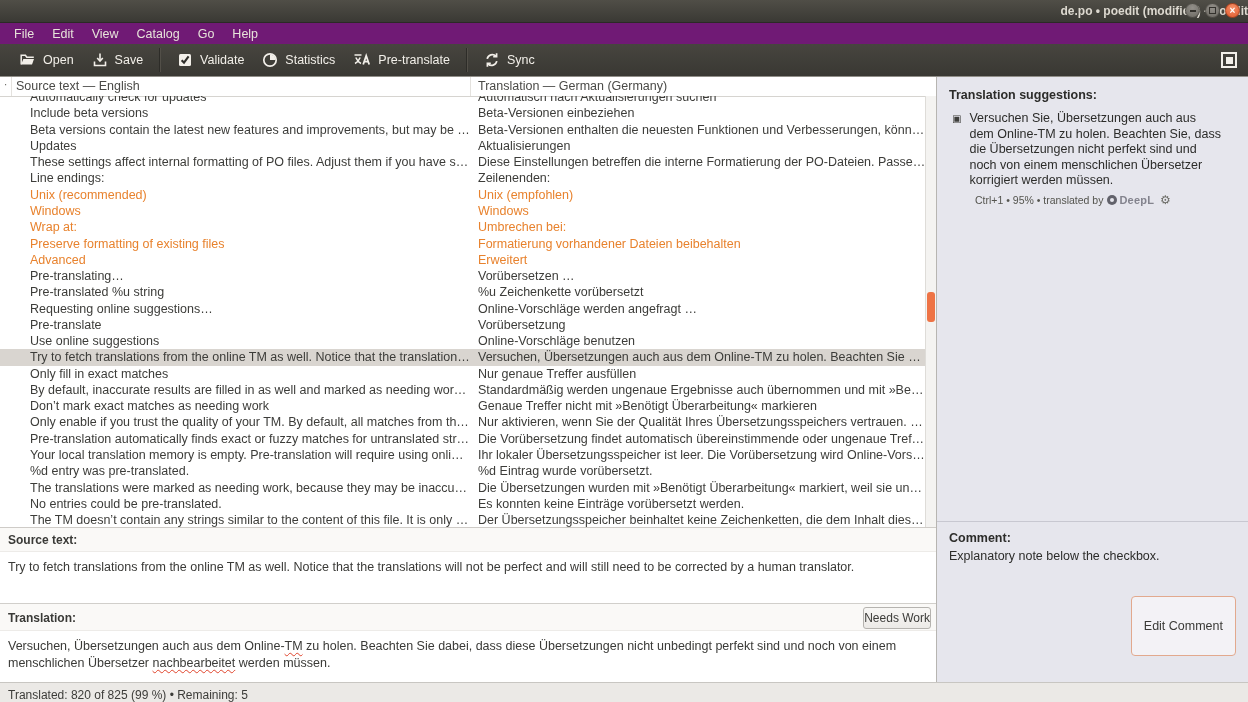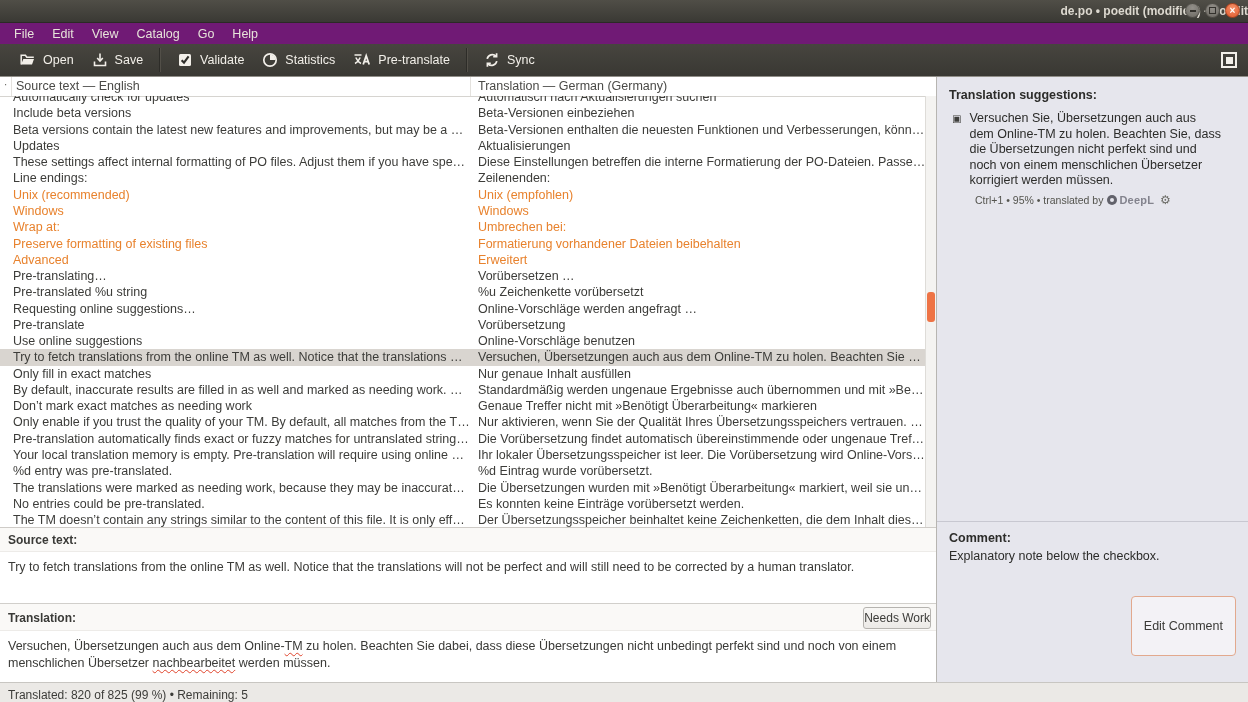--- a/index.html
+++ b/index.html
@@ -43,21 +43,21 @@
     border-bottom:1px solid #d6d4d0;display:flex;font-size:12.5px;color:#4a4a47;}
   .hdr-dot{width:11px;border-right:1px solid #e4e2de;display:flex;align-items:flex-start;
     justify-content:center;color:#6b6b67;font-size:11px;line-height:14px;}
   .hdr-src{width:459px;padding:2px 0 0 4px;border-right:1px solid #e4e2de;box-sizing:border-box;}
   .hdr-trg{flex:1;padding:2px 0 0 7px;}
   .list-body{position:absolute;top:19px;bottom:0;left:0;right:10px;overflow:hidden;}
   .list-inner{margin-top:-7px;}
   .trow{display:flex;height:16.28px;align-items:center;font-size:12.5px;color:#3c3c39;
     white-space:nowrap;cursor:default;}
   .trow .cell{overflow:hidden;text-overflow:ellipsis;}
-  .trow .src{width:470px;padding-left:13px;box-sizing:border-box;flex:none;}
+  .trow .src{width:470px;padding-left:30px;box-sizing:border-box;flex:none;}
   .trow .trg{flex:1;padding-left:8px;}
   .trow.orange{color:#e8822d;}
   .trow.sel{background:#d9d5d0;}
   .list-scrollbar{position:absolute;top:19px;right:0;bottom:0;width:10px;
     background:#f4f3f1;border-left:1px solid #dedcd8;}
   .sb-thumb{position:absolute;left:1px;right:1px;top:196px;height:30px;
     background:#ee7345;border-radius:3px;}
   
   .source-panel{position:absolute;top:527px;left:0;width:936px;height:76px;
     border-top:1px solid #cecbc7;background:#fff;box-sizing:border-box;}
@@ -257,21 +257,21 @@
         <div class="trow">
           <div class="cell src">Use online suggestions</div>
           <div class="cell trg">Online-Vorschläge benutzen</div>
         </div>
         <div class="trow sel">
           <div class="cell src">Try to fetch translations from the online TM as well. Notice that the translations will…</div>
           <div class="cell trg">Versuchen, Übersetzungen auch aus dem Online-TM zu holen. Beachten Sie dabei, d…</div>
         </div>
         <div class="trow">
           <div class="cell src">Only fill in exact matches</div>
-          <div class="cell trg">Nur genaue Inhalt ausfüllen</div>
+          <div class="cell trg">Nur genaue Treffer ausfüllen</div>
         </div>
         <div class="trow">
           <div class="cell src">By default, inaccurate results are filled in as well and marked as needing work. Chec…</div>
           <div class="cell trg">Standardmäßig werden ungenaue Ergebnisse auch übernommen und mit »Benötigt…</div>
         </div>
         <div class="trow">
           <div class="cell src">Don’t mark exact matches as needing work</div>
           <div class="cell trg">Genaue Treffer nicht mit »Benötigt Überarbeitung« markieren</div>
         </div>
         <div class="trow">

